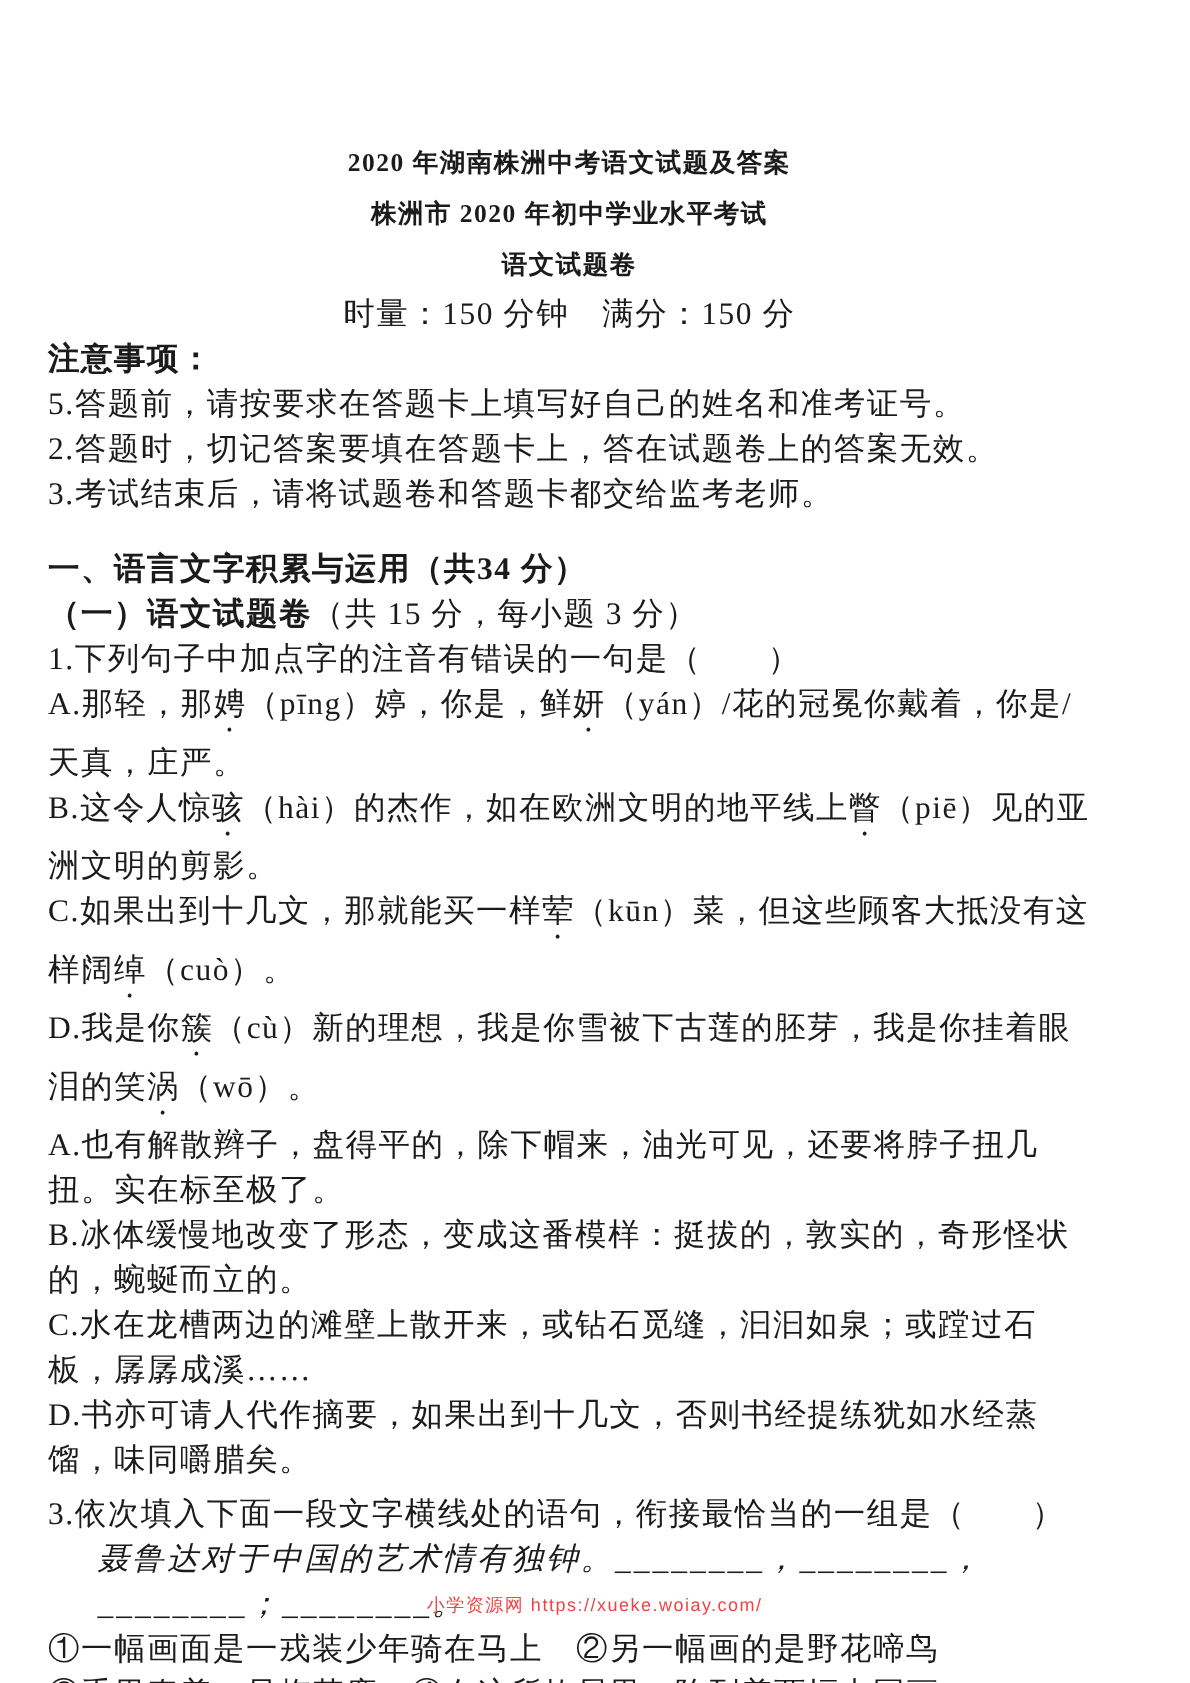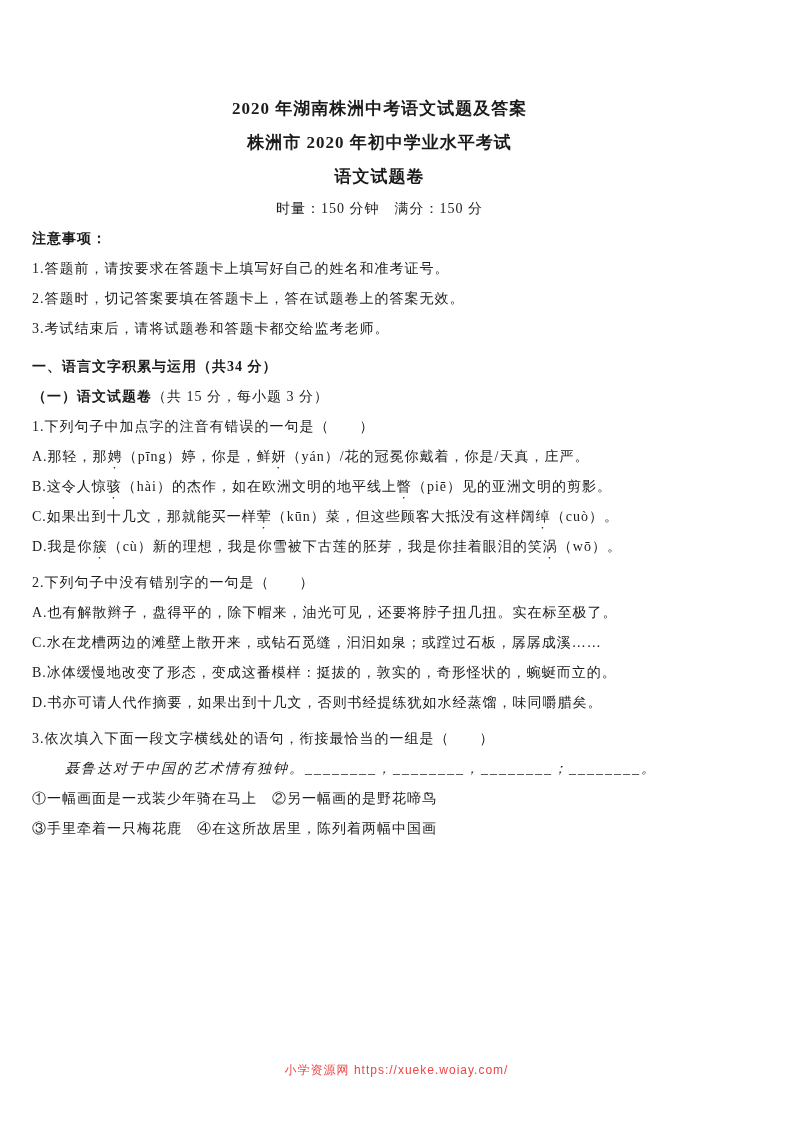--- a/index.html
+++ b/index.html
@@ -2,25 +2,25 @@
 <html><head>
 <meta charset="utf-8">
 <style>
   html, body { margin:0; padding:0; background:#ffffff; }
   body {
     width:793px; height:1122px; position:relative; overflow:hidden;
     font-family:"Liberation Serif","DejaVu Serif",serif;
     color:#1b1b1b;
   }
   .page { padding:92px 66px 0 32px; box-sizing:border-box; }
-  p { margin:0; font-size:14px; line-height:30px; letter-spacing:1px; }
+  p { margin:0; font-size:21px; line-height:30px; letter-spacing:1px; }
   .center { text-align:center; }
   .b { font-weight:700; }
   .title { font-size:17px; line-height:34px; font-weight:700; letter-spacing:1px; }
-  .gap4 { margin-top:8px; }
+  .gap4 { margin-top:20px; }
   .gap6 { margin-top:6px; }
   .kai { font-style:italic; padding-left:33px; letter-spacing:2px; }
   .dot {
     -webkit-text-emphasis:filled dot; -webkit-text-emphasis-position:under left;
     text-emphasis:filled dot; text-emphasis-position:under left;
   }
   .footer {
     position:absolute; left:0; right:0; top:1062px; text-align:center;
     font-family:"Liberation Sans","DejaVu Sans",sans-serif;
     font-size:12px; color:#ef4444; letter-spacing:1px;
@@ -30,37 +30,36 @@
 <body>
 
 <div class="page">
 
   <p class="center title">2020 年湖南株洲中考语文试题及答案</p>
   <p class="center title">株洲市 2020 年初中学业水平考试</p>
   <p class="center title">语文试题卷</p>
   <p class="center">时量：150 分钟　满分：150 分</p>
 
   <p class="b">注意事项：</p>
-  <p>1.答题前，请按要求在答题卡上填写好自己的姓名和准考证号。</p>
+  <p>5.答题前，请按要求在答题卡上填写好自己的姓名和准考证号。</p>
   <p>2.答题时，切记答案要填在答题卡上，答在试题卷上的答案无效。</p>
   <p>3.考试结束后，请将试题卷和答题卡都交给监考老师。</p>
 
   <p class="b gap4">一、语言文字积累与运用（共34 分）</p>
   <p><span class="b">（一）语文试题卷</span><span>（共 15 分，每小题 3 分）</span></p>
 
   <p>1.下列句子中加点字的注音有错误的一句是（　　）</p>
   <p><span>A.那轻，那</span><span class="dot">娉</span><span>（pīng）婷，你是，鲜</span><span class="dot">妍</span><span>（yán）/花的冠冕你戴着，你是/天真，庄严。</span></p>
   <p><span>B.这令人惊</span><span class="dot">骇</span><span>（hài）的杰作，如在欧洲文明的地平线上</span><span class="dot">瞥</span><span>（piē）见的亚洲文明的剪影。</span></p>
   <p><span>C.如果出到十几文，那就能买一样</span><span class="dot">荤</span><span>（kūn）菜，但这些顾客大抵没有这样阔</span><span class="dot">绰</span><span>（cuò）。</span></p>
   <p><span>D.我是你</span><span class="dot">簇</span><span>（cù）新的理想，我是你雪被下古莲的胚芽，我是你挂着眼泪的笑</span><span class="dot">涡</span><span>（wō）。</span></p>
 
-  <p class="gap6">2.下列句子中没有错别字的一句是（　　）</p>
   <p>A.也有解散辫子，盘得平的，除下帽来，油光可见，还要将脖子扭几扭。实在标至极了。</p>
+  <p>B.冰体缓慢地改变了形态，变成这番模样：挺拔的，敦实的，奇形怪状的，蜿蜒而立的。</p>
   <p>C.水在龙槽两边的滩壁上散开来，或钻石觅缝，汩汩如泉；或蹚过石板，孱孱成溪……</p>
-  <p>B.冰体缓慢地改变了形态，变成这番模样：挺拔的，敦实的，奇形怪状的，蜿蜒而立的。</p>
   <p>D.书亦可请人代作摘要，如果出到十几文，否则书经提练犹如水经蒸馏，味同嚼腊矣。</p>
 
   <p class="gap6">3.依次填入下面一段文字横线处的语句，衔接最恰当的一组是（　　）</p>
   <p class="kai">聂鲁达对于中国的艺术情有独钟。________，________，________；________。</p>
   <p>①一幅画面是一戎装少年骑在马上　②另一幅画的是野花啼鸟</p>
   <p>③手里牵着一只梅花鹿　④在这所故居里，陈列着两幅中国画</p>
 
 </div>
 
 <div class="footer">小学资源网 https://xueke.woiay.com/</div>

